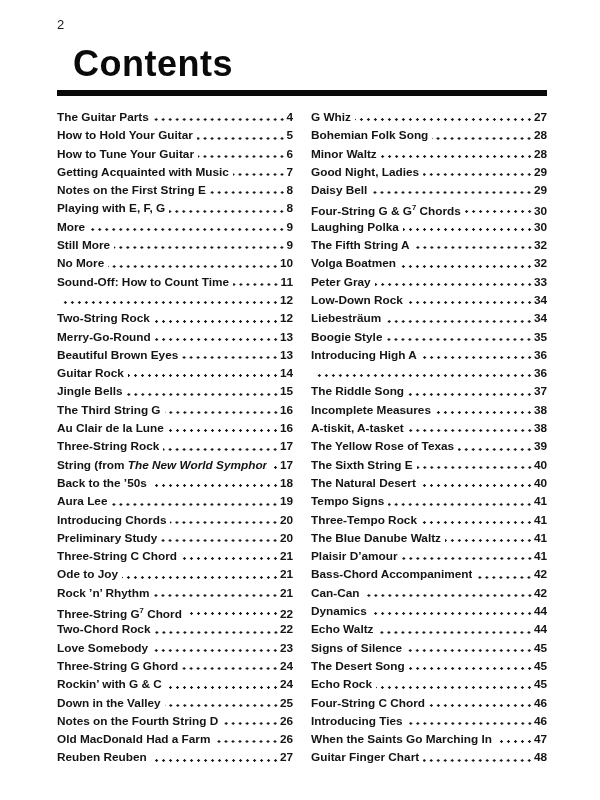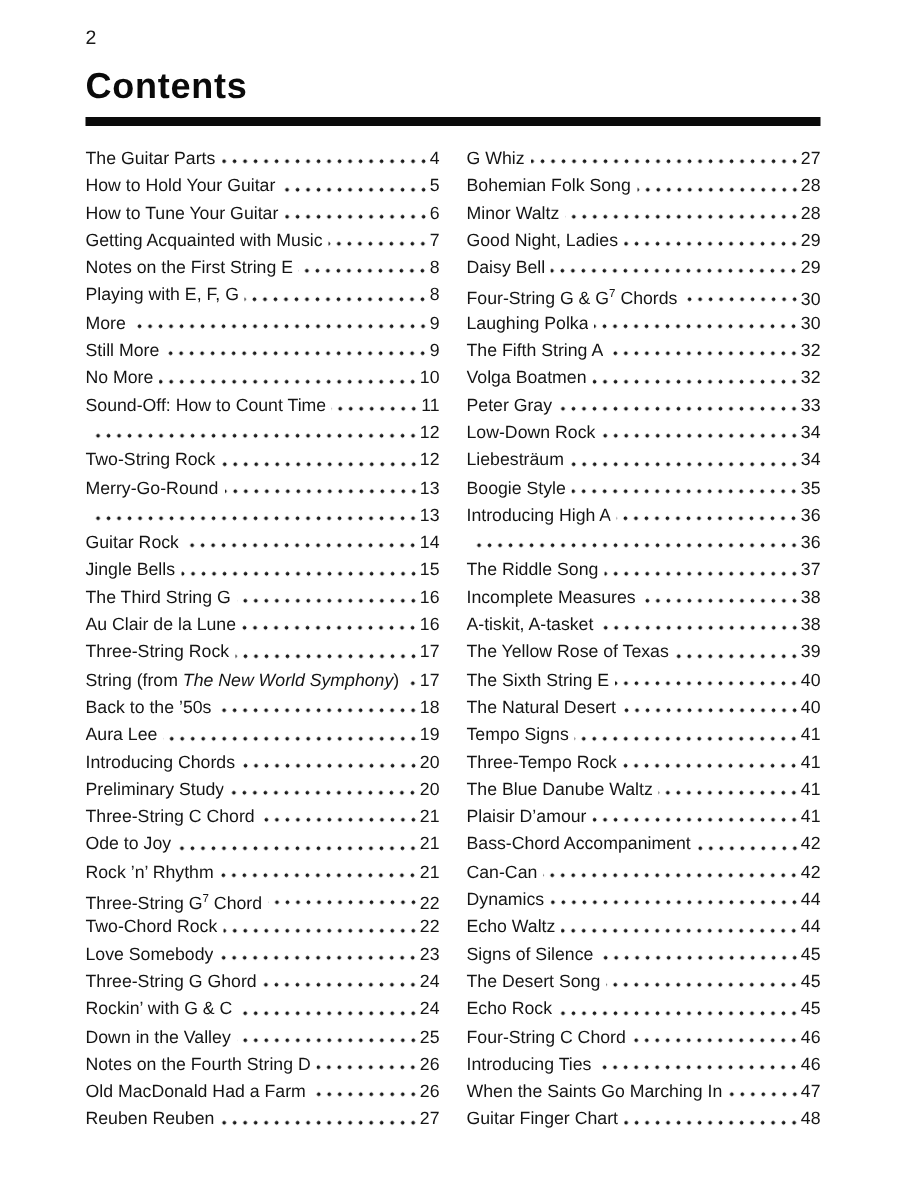--- a/index.html
+++ b/index.html
@@ -13,37 +13,38 @@
     font-family:"Liberation Sans", sans-serif;
     color:#141414;
     overflow:hidden;
   }
   .pagenum{
     font-size:13px;
     line-height:1;
     color:#1a1a1a;
   }
   h1.title{
-    margin:15px 0 0 0;
-    font-size:24px;
+    margin:15px 0 0 16px;
+    font-size:36px;
     line-height:1;
     font-weight:bold;
     letter-spacing:0.5px;
     color:#0a0a0a;
   }
   .rule{
     margin-top:8px;
     height:6px;
     background:#0a0a0a;
     width:100%;
   }
   .columns{
     margin-top:12px;
     display:flex;
     gap:18px;
+    font-weight:bold;
   }
   .col{
     flex:1 1 0;
     min-width:0;
   }
   .row{
     display:flex;
     align-items:baseline;
     height:18.3px;
     font-size:11.8px;
@@ -142,20 +143,21 @@
           <span class="t">Two-String Rock</span>
           <span class="dots"></span>
           <span class="p">12</span>
         </div>
         <div class="row">
           <span class="t">Merry-Go-Round</span>
           <span class="dots"></span>
           <span class="p">13</span>
         </div>
         <div class="row">
+          <span class="t">Beautiful Brown Eyes</span>
           <span class="dots"></span>
           <span class="p">13</span>
         </div>
         <div class="row">
           <span class="t">Guitar Rock</span>
           <span class="dots"></span>
           <span class="p">14</span>
         </div>
         <div class="row">
           <span class="t">Jingle Bells</span>

